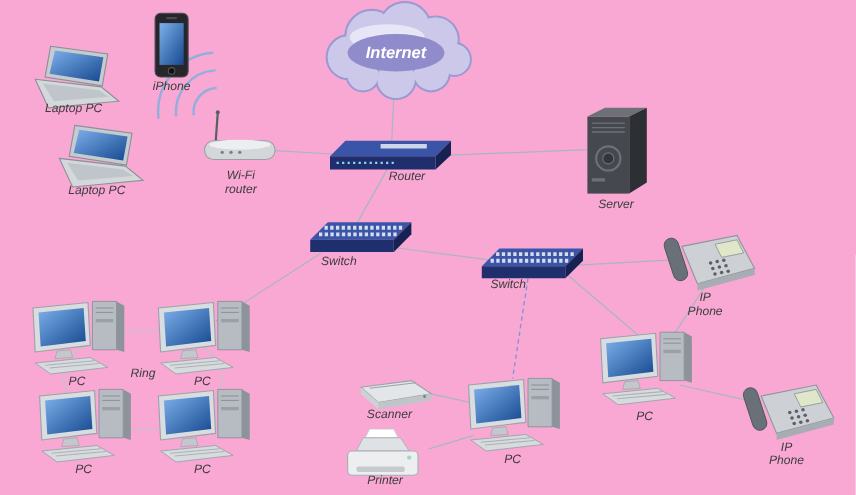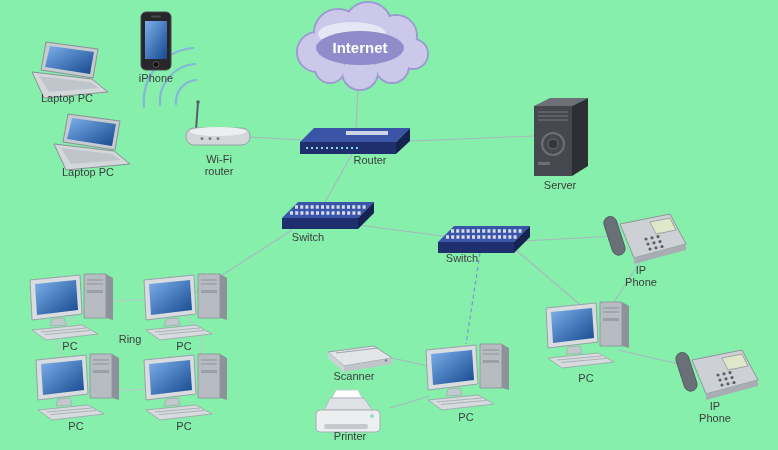--- a/index.html
+++ b/index.html
@@ -1,21 +1,22 @@
 <!DOCTYPE html>
 <html><head>
 <meta charset="utf-8">
 <style>
   html,body{margin:0;padding:0;background:#ffffff;}
   .canvas{
     position:relative;
     width:778px;height:450px;
-    background:#86efac;
+    background:#f9a8d4;
     font-family:"Liberation Sans", sans-serif;
     overflow:hidden;
+    font-style:italic;
   }
   svg{display:block;}
   text{
     font-family:"Liberation Sans", sans-serif;
     font-size:11px;
     fill:#3c3c3c;
   }
   .cloud-text{
     font-size:15px;
     font-weight:bold;

